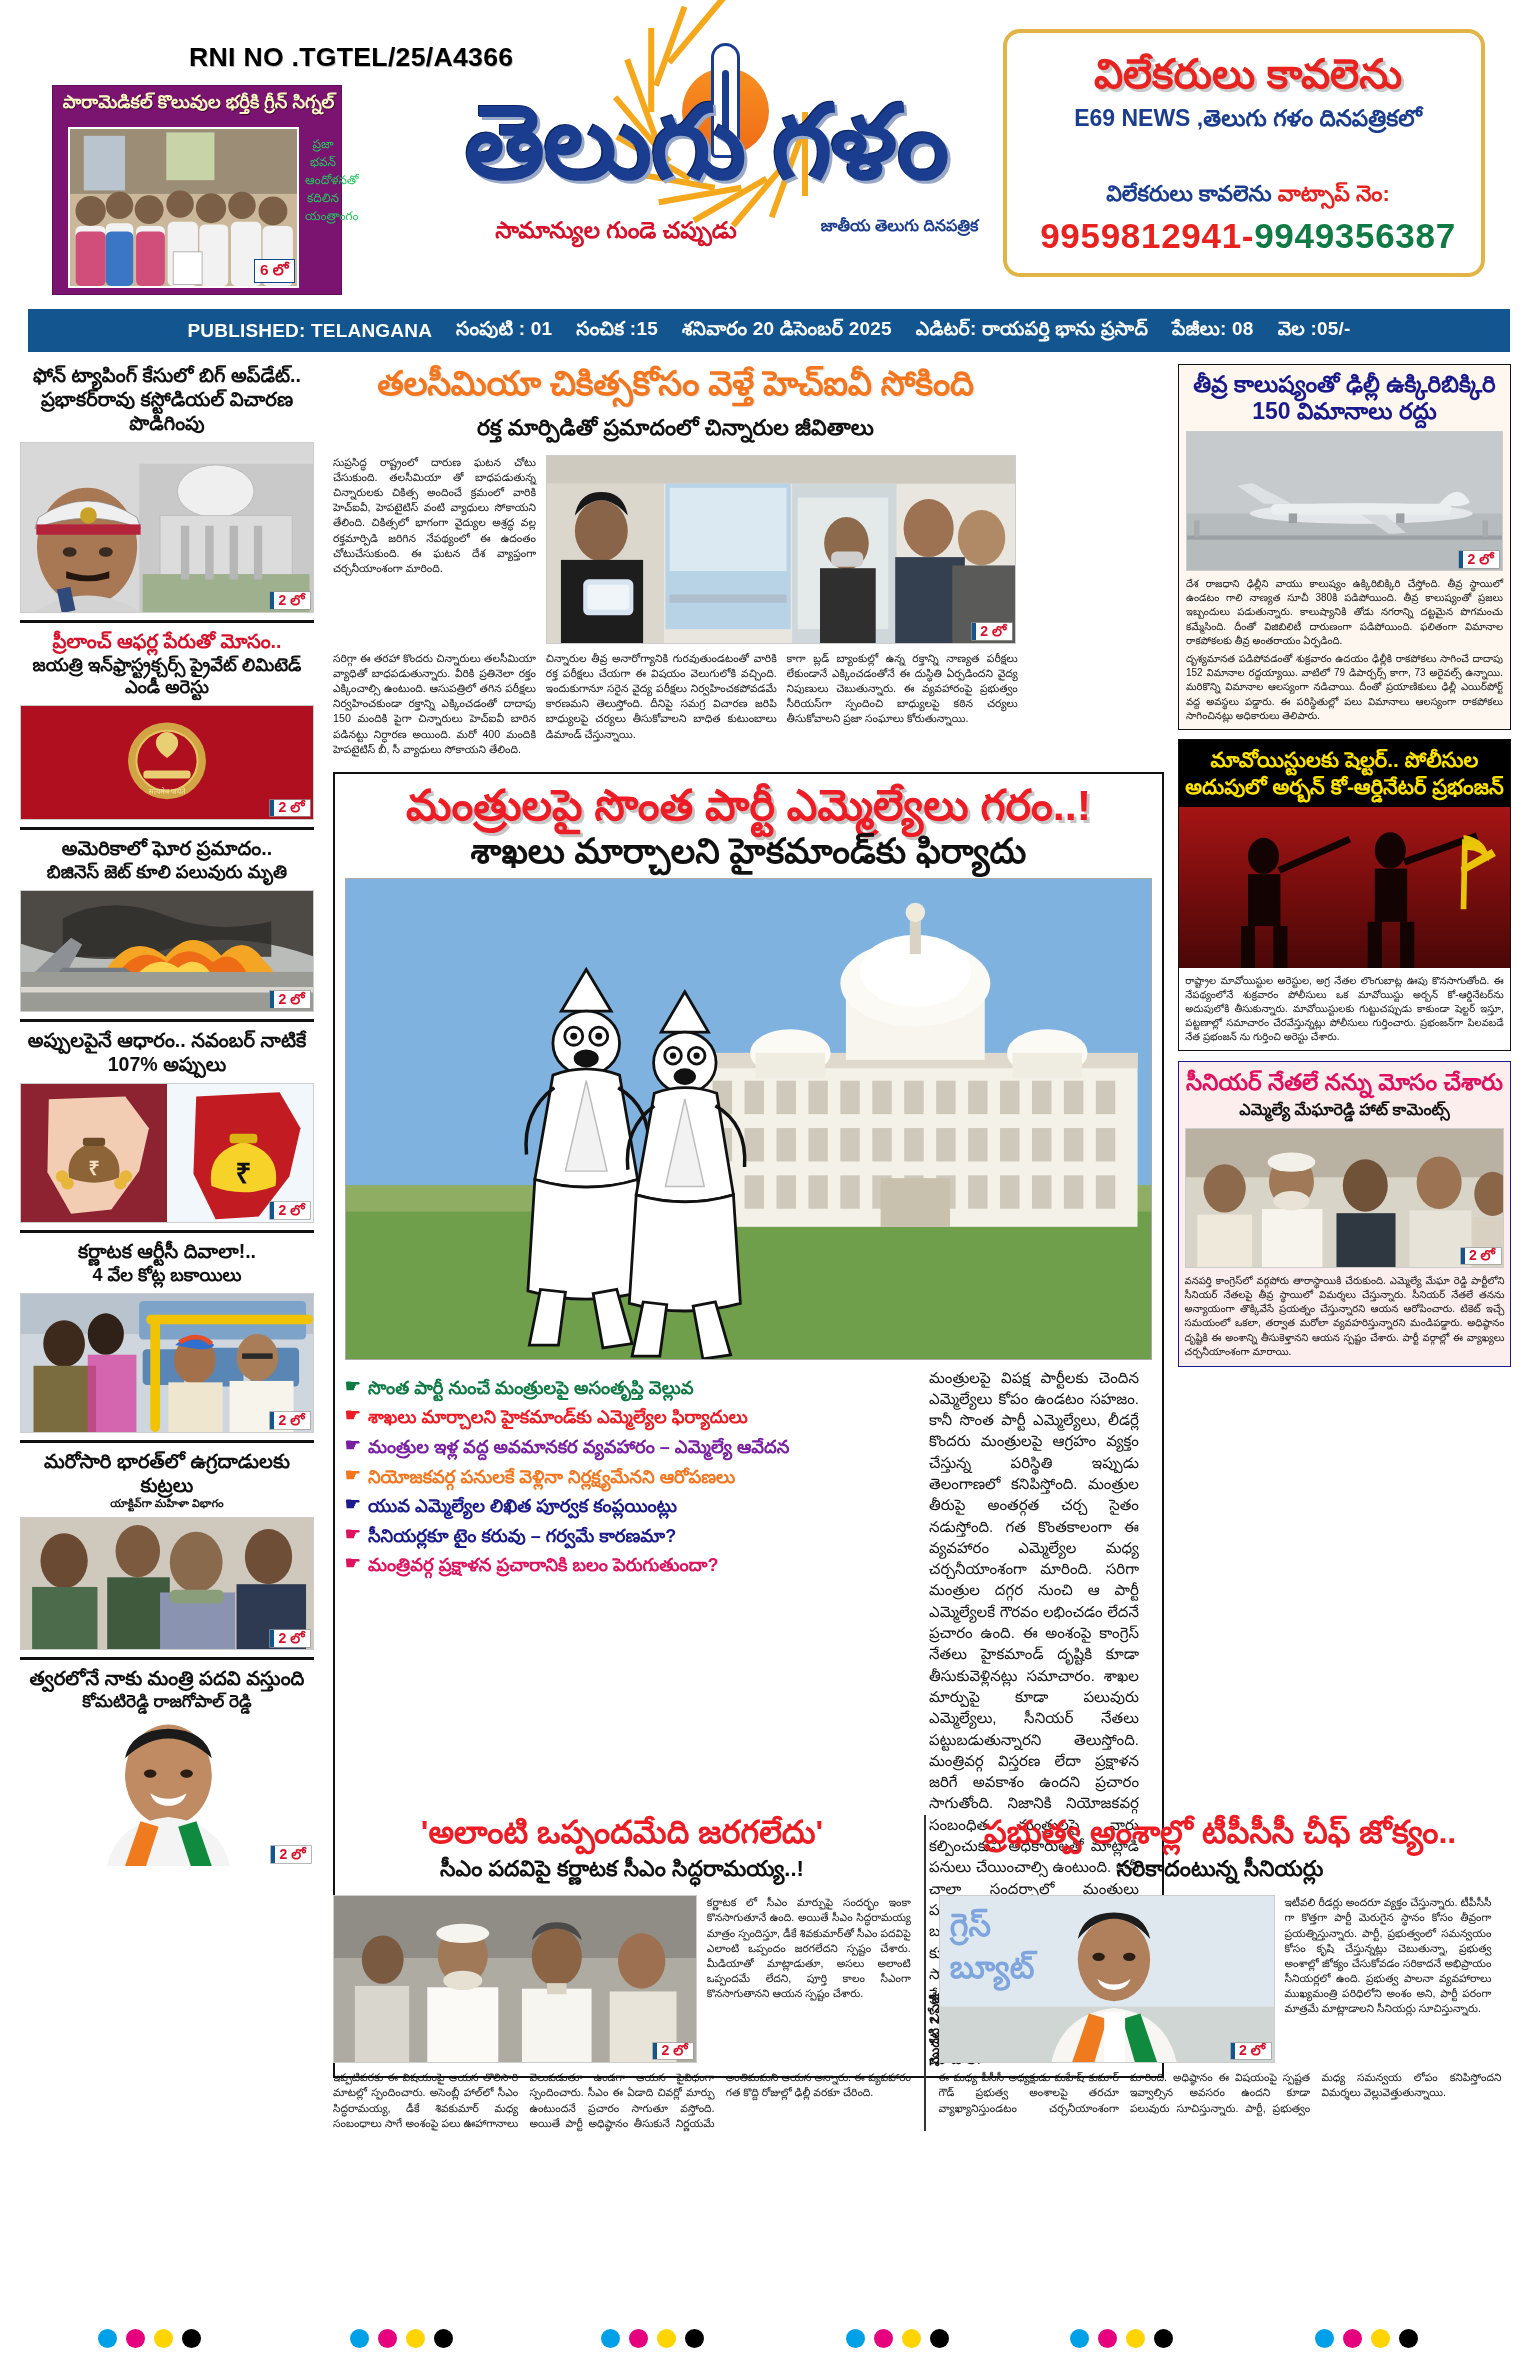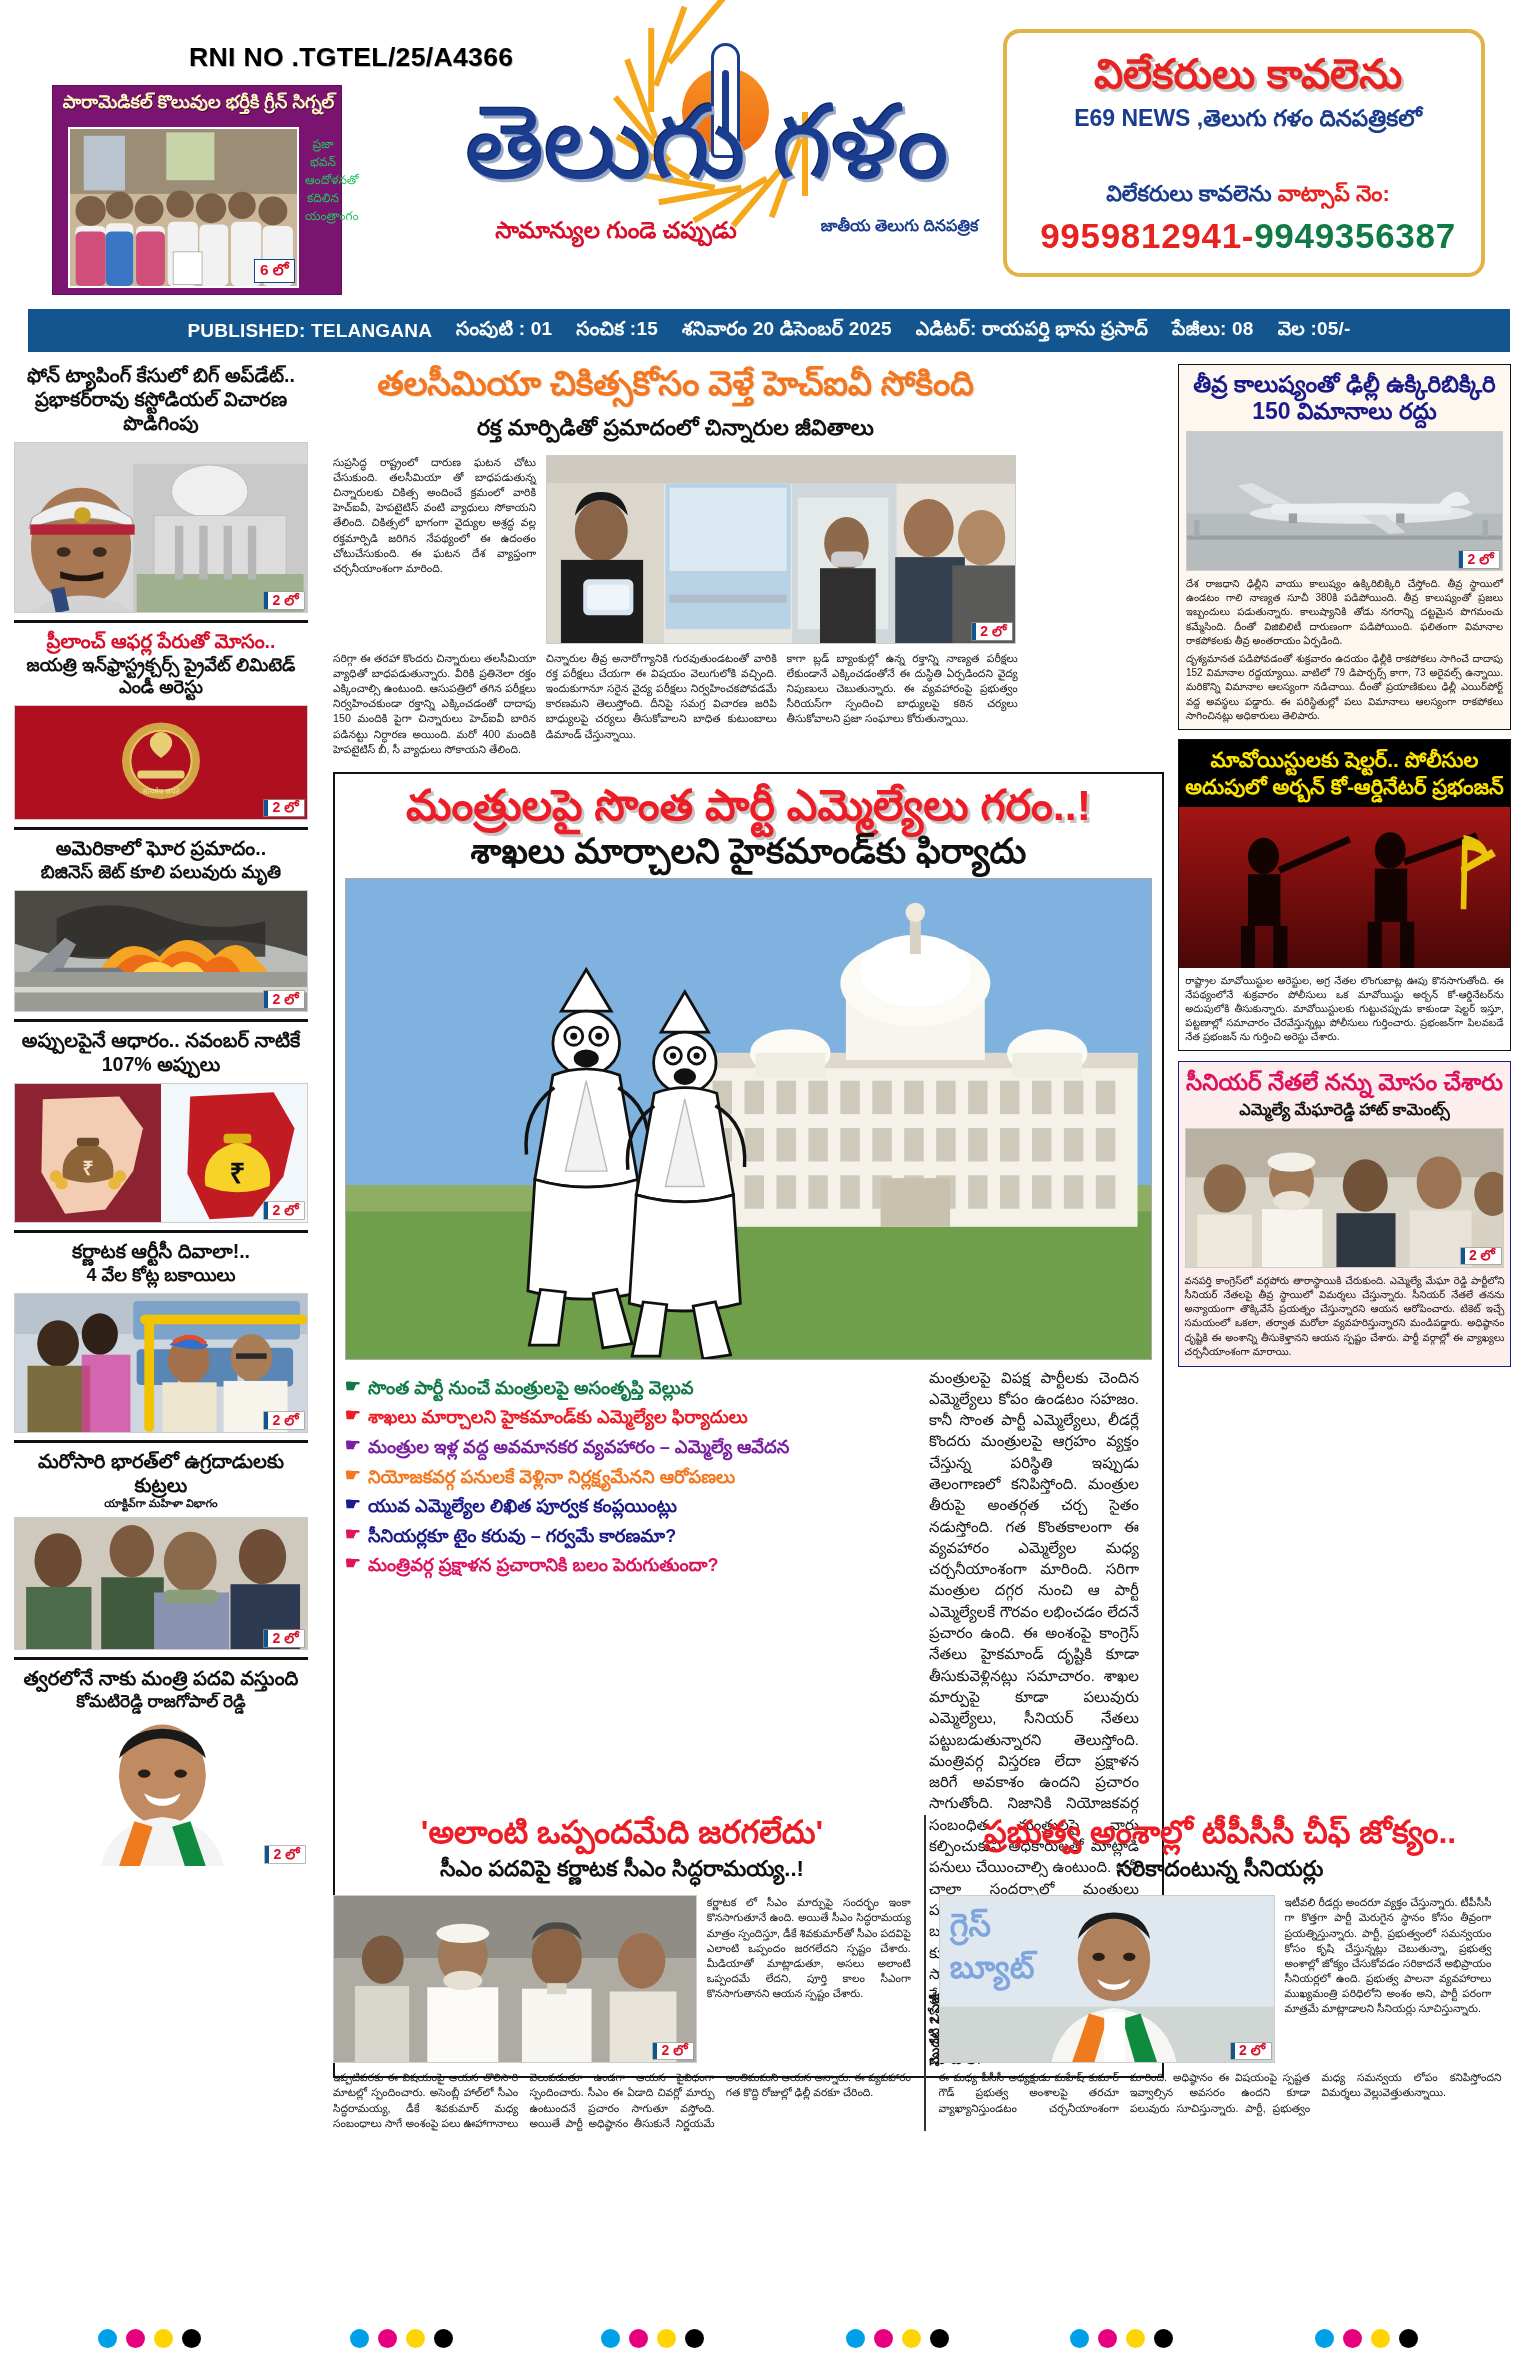--- a/index.html
+++ b/index.html
@@ -22,40 +22,40 @@
   .badge6 { position:absolute; right:2.8px; bottom:2.8px; background:#fff; border:1.4px solid #0b4a8f; padding:0.7px 4.9px; font-size:15.4px; font-weight:bold; color:#d7122a; }
 
   
   .logo-wrap { position:absolute; left:420px; top:24.5px; width:573px; height:273px; }
   .sun { position:absolute; left:224px; top:7px; width:161px; height:161px; }
   .sunray { position:absolute; left:50%; top:50%; width:6.3px; height:84px; background:#f6a81c; transform-origin:3.1px 0px; }
   .sundisc { position:absolute; left:38px; top:36px; width:87px; height:87px; border-radius:50%; background:linear-gradient(180deg,#f79021,#ef6b16); }
   .nib { position:absolute; left:67px; top:11.2px; width:29px; height:115px; background:#ffffff; border:3.5px solid #1b3d8f; border-radius:15.4px 15.4px 5.6px 5.6px; }
   .nib:after { content:""; position:absolute; left:7.7px; top:24px; width:7px; height:64px; background:#1b3d8f; border-radius:3.5px; }
   .logo-tel { position:absolute; left:0; top:66px; width:573px; text-align:center;
-    font-size:103px; font-weight:normal; color:#1b3d8f; line-height:1;
+    font-size:103px; font-weight:bold; color:#1b3d8f; line-height:1;
     text-shadow: 2.8px 2.8px 0 #9aa8c8, -1.4px -1.4px 0 #0d2460; letter-spacing:-1.4px; }
   .logo-sub { position:absolute; left:0; top:192px; width:392px; text-align:center; font-size:23px; color:#d7122a; font-weight:bold; }
   .logo-sub2 { position:absolute; left:378px; top:192px; width:203px; text-align:center; font-size:16px; color:#1b3d8f; font-weight:bold; }
 
   .ad-box { position:absolute; left:1003px; top:29px; width:482px; height:248px; background:#ffffff; border:4.2px solid #e2b445; border-radius:17px; }
   .ad-l1 { position:absolute; left:0; top:18px; width:482px; text-align:center; font-size:41px; font-weight:bold; color:#e8231f; text-shadow:2.8px 2.8px 0 #c9c9c9; }
   .ad-l2 { position:absolute; left:0; top:72px; width:482px; text-align:center; font-size:23px; font-weight:bold; color:#1b3d8f; }
   .ad-l3 { position:absolute; left:0; top:108px; width:482px; text-align:center; font-size:22px; font-weight:bold; color:#1b3d8f; }
   .ad-l4 { position:absolute; left:0; top:148px; width:482px; text-align:center; font-size:22px; font-weight:bold; color:#1b3d8f; }
   .ad-l4 .red { color:#e8231f; }
   .ad-phone { position:absolute; left:0; top:183px; width:482px; text-align:center; font-size:35px; font-weight:bold; color:#e8231f; letter-spacing:0.7px; }
   .ad-phone .grn { color:#0f7a43; }
 
   
   .infobar { position:absolute; left:28px; top:309px; width:1482px; height:43px; background:#13558f;
              display:flex; align-items:center; justify-content:center; gap:24px; color:#fff; font-size:19px; font-weight:bold; letter-spacing:0.2px; }
 
   
-  .col-left  { position:absolute; left:14px;  top:364px;  width:294px; }
+  .col-left  { position:absolute; left:20px;  top:364px;  width:294px; }
   .col-mid   { position:absolute; left:333px; top:364px;  width:831px; }
   .col-right { position:absolute; left:1178px;top:364px;  width:333px; }
 
   .hl { font-weight:bold; color:#111; text-align:center; line-height:1.22; }
   .hl.red { color:#d7122a; }
   .rule { border-top:3.5px solid #111; margin:7px 0 7px; }
   .photo { position:relative; width:100%; overflow:hidden; border:0.7px solid #ccc; }
   .tag2 { position:absolute; right:2.8px; bottom:2.8px; background:#fff; border-left:4.9px solid #13558f;
           padding:0.7px 5.6px 0.7px 4.2px; font-size:14px; font-weight:bold; color:#d7122a; line-height:1.1; box-shadow:0 0 0 0.7px #999; }
 

